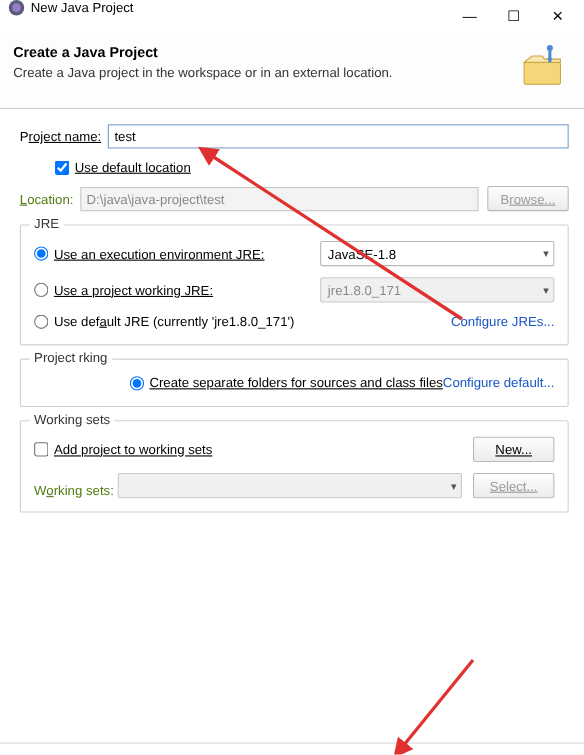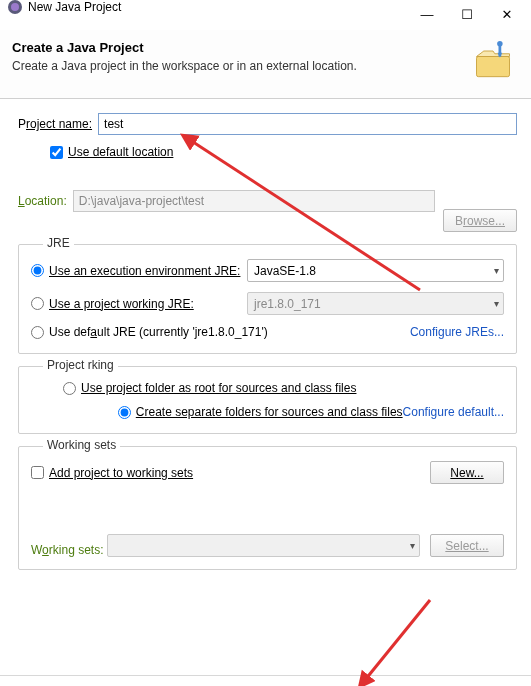--- a/index.html
+++ b/index.html
@@ -81,55 +81,55 @@
   .checkbox-row input, .radio-row input { margin-right: 5px; }
   .group {
     border: 1px solid #cfcfcf;
     border-radius: 2px;
     margin-top: 12px;
     padding: 14px 12px 12px 12px;
     position:relative;
   }
   .group-legend {
     position:absolute;
-    top:-9px; left:24px;
+    top:-9px; left:8px;
     background:#fff;
     padding:0 4px;
     font-size:12px;
     color:#333;
   }
   .btn {
     height: 23px;
     min-width: 74px;
     border: 1px solid #b8b8b8;
     background: linear-gradient(#fdfdfd,#ececec);
     font-size: 12px;
     font-family: inherit;
     border-radius:2px;
     padding: 0 8px;
     cursor: default;
   }
-  .btn:disabled { color:#9a9a9a;margin-top:40px; }
+  .btn:disabled { color:#9a9a9a; }
   .combo {
     flex:1;
     height: 23px;
     border:1px solid #b8b8b8;
     background:#fff;
     display:flex; align-items:center;
     padding: 0 4px 0 6px;
     font-size:12px;
     justify-content:space-between;
     border-radius:2px;
   }
   .combo .chev { font-size:10px; color:#555;}
   .combo.disabled { background:#f0f0f0; color:#8a8a8a; border-color:#cacaca;}
   .link { color:#1a56c4; cursor:pointer; }
   .disabled-text { color:#4d7c0f; }
   .jre-row {
-    display:flex; align-items:center; margin-bottom:10px;
+    display:flex; align-items:center; margin-bottom:10px;gap:44px;
   }
   .jre-row .radio-lab { width: 216px; display:flex; align-items:center;}
   .jre-row .radio-lab input{margin-right:5px;}
   .wset-row { display:flex; align-items:center; margin-bottom:10px;}
   .wset-row .left { flex:1; display:flex; align-items:center;}
   .wset-row .btn { width: 74px; margin-left:10px;}
   .arrow-overlay {
     position:absolute; pointer-events:none;
     top:0; left:0; width:531px; height:686px;
   }
@@ -209,24 +209,20 @@
         <input type="radio" name="jre" style="">
         <span><span>Use def</span><u>a</u><span>ult JRE (currently 'jre1.8.0_171')</span></span>
       </label>
       <span class="link">Configure JREs...</span>
     </div>
   </div>
 
   <div class="group">
     <span class="group-legend">Project rking</span>
 
-    <div class="radio-row">
-      <input type="radio" name="layout" style="">
-      <span><u>Use project folder as root for sources and class files</u></span>
-    </div>
     <div class="radio-row" style="margin-bottom:2px;justify-content:flex-end;">
       <div style="display:flex;align-items:center;">
         <input type="radio" name="layout" checked="" style="">
         <span><u>Create separate folders for sources and class files</u></span>
       </div>
       <span class="link">Configure default...</span>
     </div>
   </div>
 
   <div class="group">

